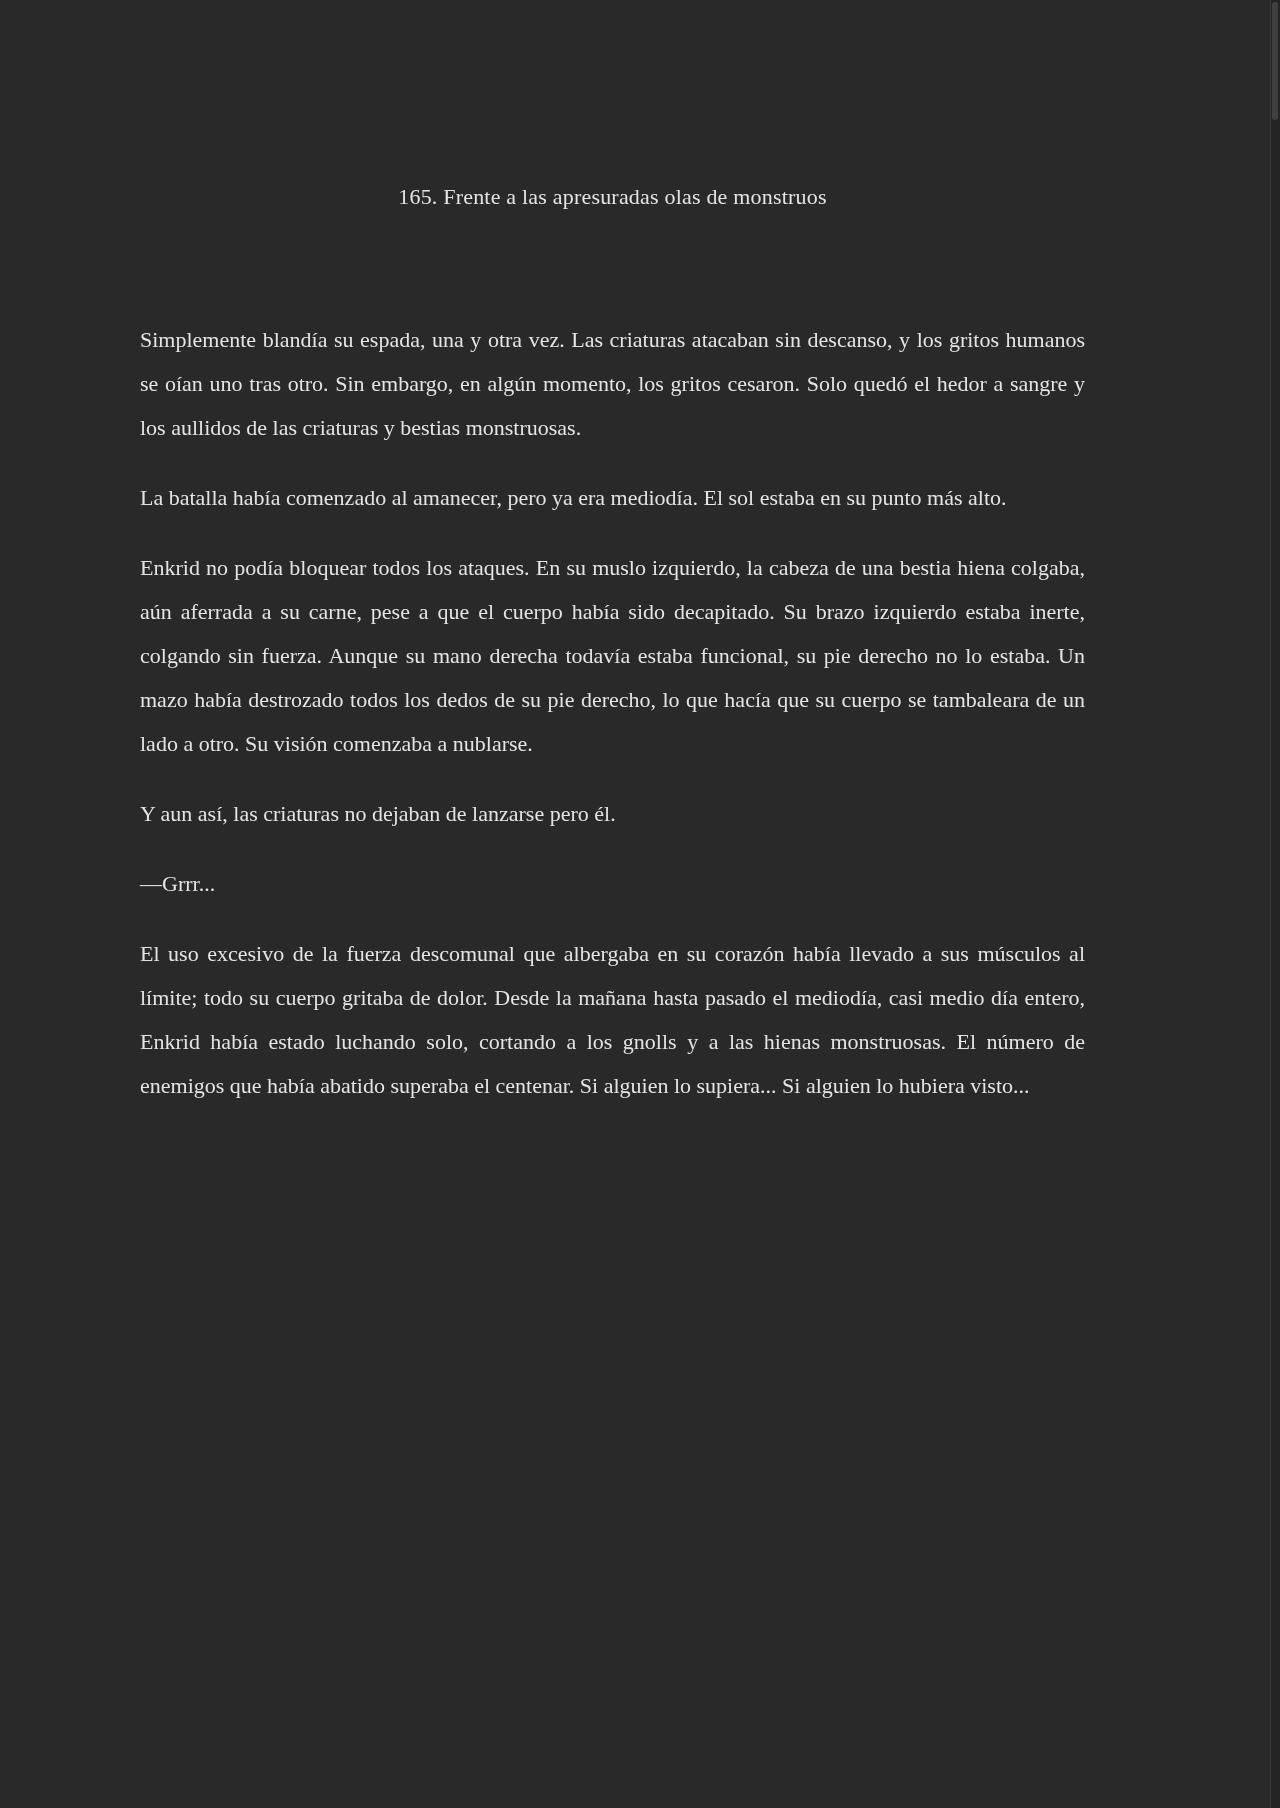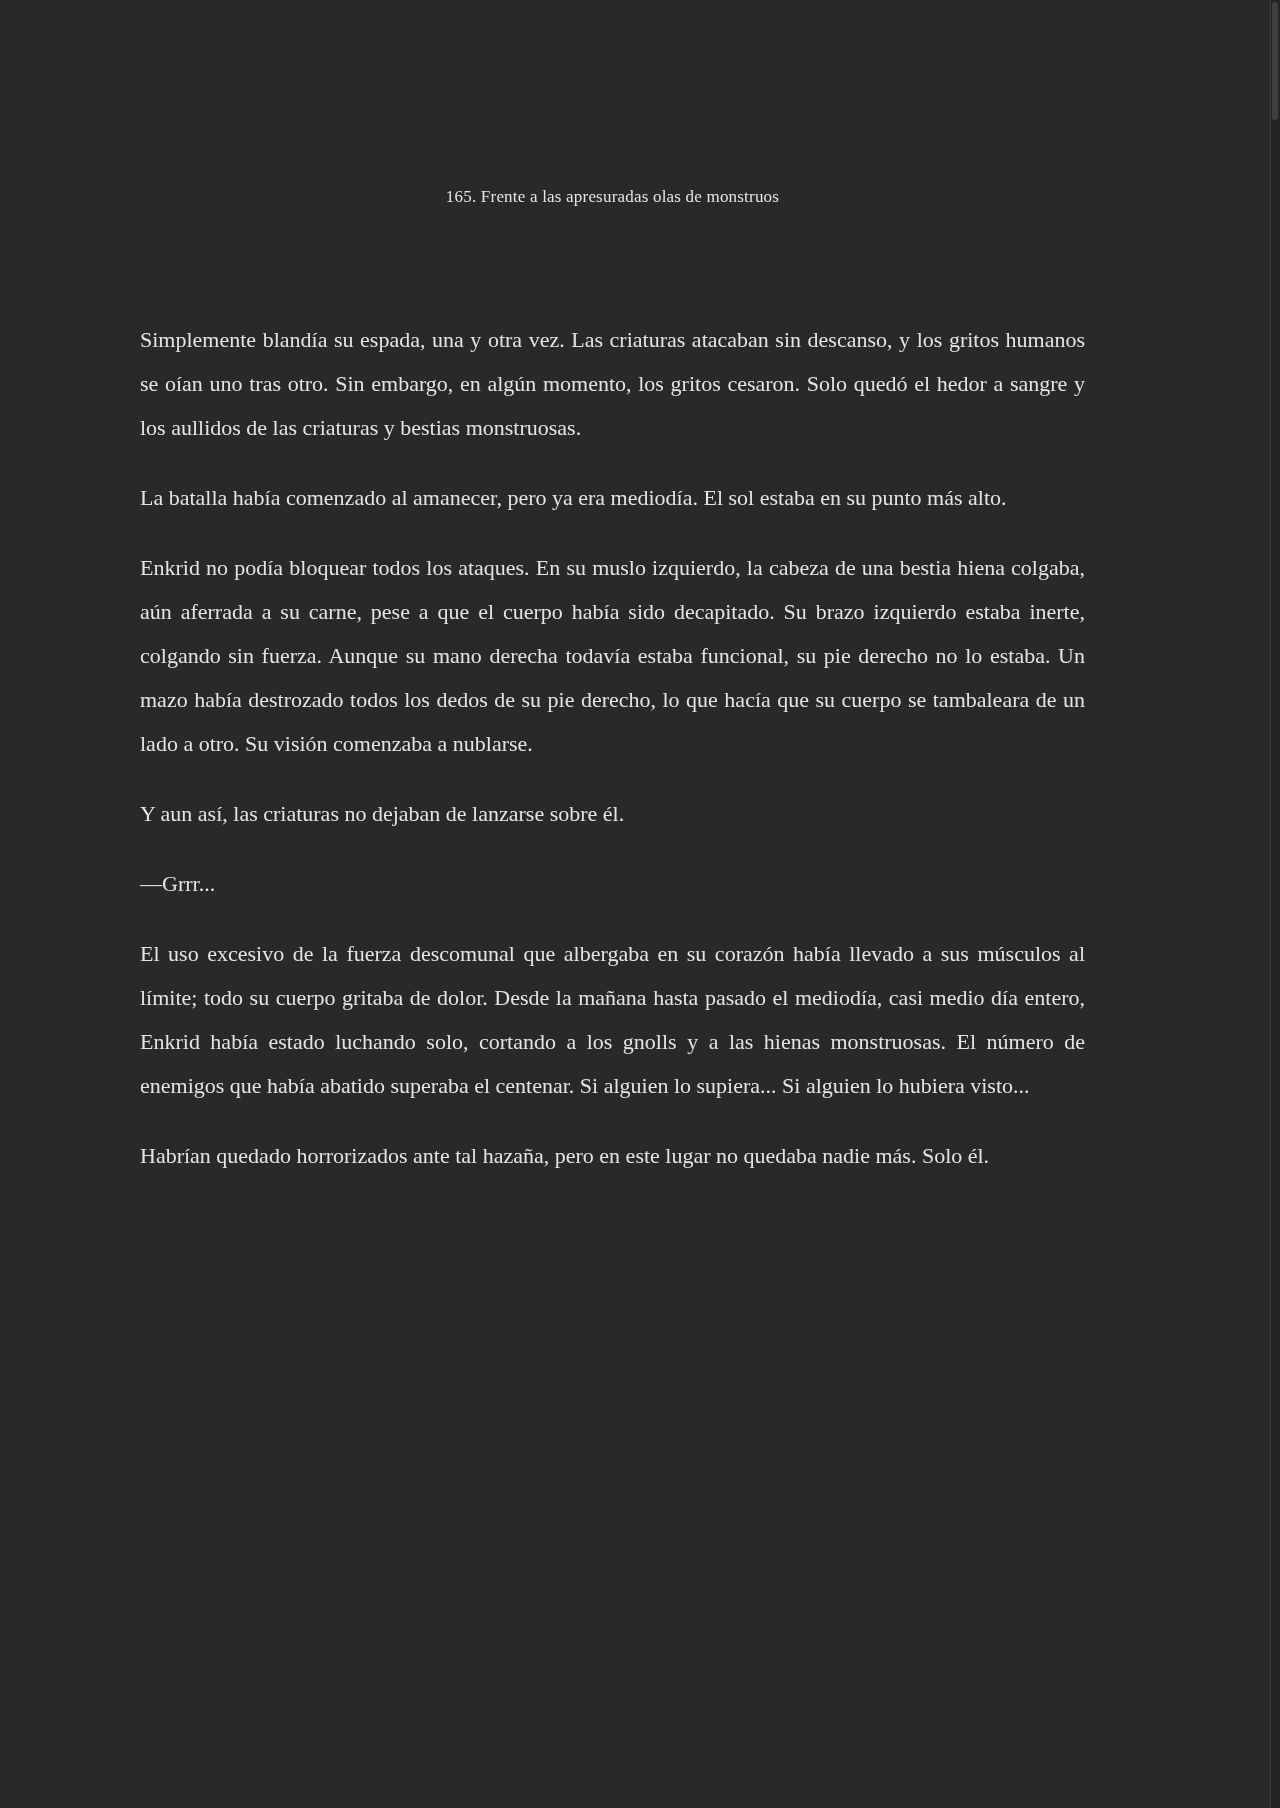--- a/index.html
+++ b/index.html
@@ -17,21 +17,21 @@
   }
   .reader-page {
     box-sizing: border-box;
     width: 945px;
     margin-left: 140px;
     padding-top: 175px;
     font-size: 22px;
     line-height: 44px;
   }
   .chapter-title {
-    font-size: 17px;
+    font-size: 22px;
     font-weight: normal;
     line-height: 44px;
     text-align: center;
     margin: 0 0 99px 0;
     letter-spacing: 0.2px;
   }
   .reader-page p {
     margin: 26px 0;
     text-align: justify;
     text-align-last: left;
@@ -56,21 +56,20 @@
   }
 </style>
 </head>
 <body>
 
 <main class="reader-page">
   <h1 class="chapter-title">165. Frente a las apresuradas olas de monstruos</h1>
   <p>Simplemente blandía su espada, una y otra vez. Las criaturas atacaban sin descanso, y los gritos humanos se oían uno tras otro. Sin embargo, en algún momento, los gritos cesaron. Solo quedó el hedor a sangre y los aullidos de las criaturas y bestias monstruosas.</p>
   <p>La batalla había comenzado al amanecer, pero ya era mediodía. El sol estaba en su punto más alto.</p>
   <p>Enkrid no podía bloquear todos los ataques. En su muslo izquierdo, la cabeza de una bestia hiena colgaba, aún aferrada a su carne, pese a que el cuerpo había sido decapitado. Su brazo izquierdo estaba inerte, colgando sin fuerza. Aunque su mano derecha todavía estaba funcional, su pie derecho no lo estaba. Un mazo había destrozado todos los dedos de su pie derecho, lo que hacía que su cuerpo se tambaleara de un lado a otro. Su visión comenzaba a nublarse.</p>
-  <p>Y aun así, las criaturas no dejaban de lanzarse sobre él.</p>
+  <p>Y aun así, las criaturas no dejaban de lanzarse pero él.</p>
   <p>—Grrr...</p>
   <p>El uso excesivo de la fuerza descomunal que albergaba en su corazón había llevado a sus músculos al límite; todo su cuerpo gritaba de dolor. Desde la mañana hasta pasado el mediodía, casi medio día entero, Enkrid había estado luchando solo, cortando a los gnolls y a las hienas monstruosas. El número de enemigos que había abatido superaba el centenar. Si alguien lo supiera... Si alguien lo hubiera visto...</p>
-  <p>Habrían quedado horrorizados ante tal hazaña, pero en este lugar no quedaba nadie más. Solo él.</p>
 </main>
 
 <div class="scrollbar-track">
   <div class="scrollbar-thumb"></div>
 </div>
 
 </body></html>

